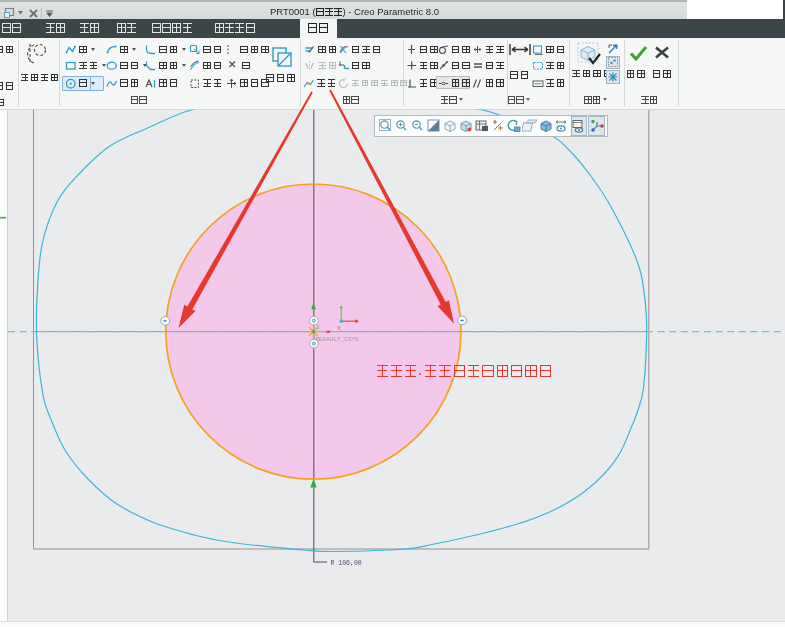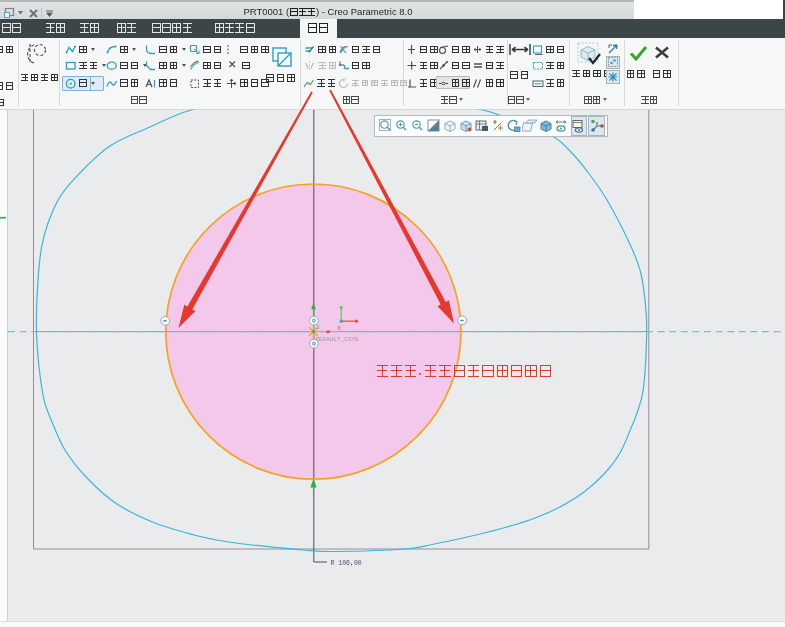--- a/index.html
+++ b/index.html
@@ -3,21 +3,21 @@
 <style>
 *{margin:0;padding:0;box-sizing:border-box}
 html,body{width:785px;height:627px;overflow:hidden;font-family:"Liberation Sans",sans-serif;background:#fff;position:relative}
 .abs{position:absolute}
 .hz{display:inline-block;width:.84em;height:.84em;margin:0 .05em;vertical-align:-.06em;position:relative}
 .h0{border:.085em solid}.h0:after{content:"";position:absolute;left:0;right:0;top:40%;border-top:.085em solid}
 .h1{border-top:.085em solid;border-bottom:.085em solid}.h1:before{content:"";position:absolute;left:45%;top:0;bottom:0;border-left:.085em solid}.h1:after{content:"";position:absolute;left:.04em;right:.04em;top:42%;border-top:.085em solid}
 .h2{border:.085em solid}.h2:before{content:"";position:absolute;left:44%;top:-8%;bottom:-4%;border-left:.085em solid}.h2:after{content:"";position:absolute;left:0;right:0;top:38%;border-top:.085em solid}
 .hzc{display:inline-block;width:.4em;height:.84em;position:relative}
 .hzc:after{content:"";position:absolute;left:.06em;bottom:.04em;width:.17em;height:.17em;background:currentColor;border-radius:50%}
-.titlebar{left:0;top:0;width:634px;height:19px;background:linear-gradient(#e0e4e4,#d5d9d9);border-top:2px solid #b2b8b8}
+.titlebar{left:0;top:0;width:687px;height:19px;background:linear-gradient(#e0e4e4,#d5d9d9);border-top:2px solid #b2b8b8}
 .ttext{position:absolute;left:22px;right:0;top:4px;text-align:center;font-size:9.5px;color:#1e2222}
 .menubar{left:0;top:19px;width:785px;height:19px;background:#3c4547}
 .tab{position:absolute;top:0;height:19px;line-height:19px;font-size:11px;color:#e3e6e6}
 .tab.act{background:#f5f6f6;color:#222;text-align:center}
 .ribbon{left:0;top:38px;width:785px;height:71.6px;background:#f6f7f7;border-bottom:1px solid #d7d9d9}
 .sep{position:absolute;top:2px;width:1px;height:66px;background:#d6d9da}
 .it{position:absolute;height:12px;display:flex;align-items:center;gap:2px;font-size:9px;color:#333;white-space:nowrap}
 .it.gray{color:#b9bcbe}
 .glab{position:absolute;font-size:9px;color:#4a4a4a;white-space:nowrap;display:flex;align-items:center}
 .canvas{left:7.5px;top:109.6px;width:777.5px;height:511px;background:#e9ebed}

